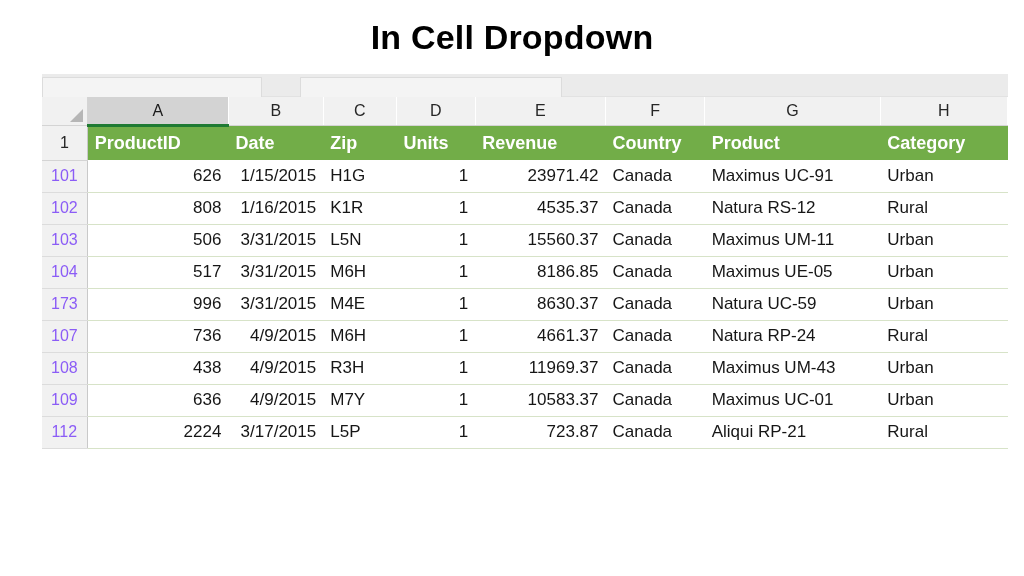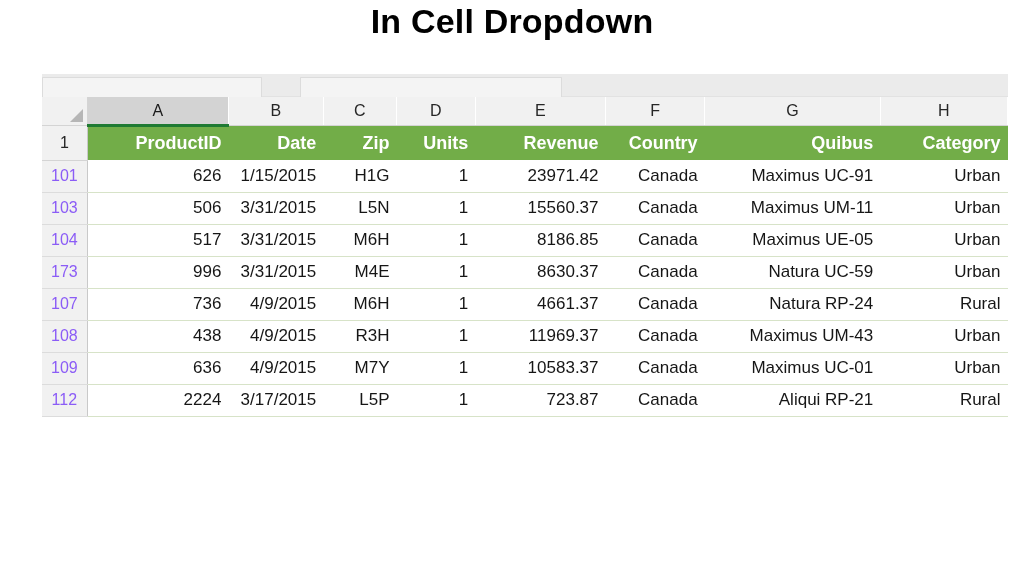--- a/index.html
+++ b/index.html
@@ -13,21 +13,21 @@
     font-family: "Liberation Sans", sans-serif;
     overflow: hidden;
   }
 
   #page-title {
     text-align: center;
     font-size: 34px;
     font-weight: bold;
     color: #000000;
     letter-spacing: 0.2px;
-    padding-top: 1px;
+    padding-top: 17px;
     height: 48px;
     line-height: 40px;
     box-sizing: border-box;
   }
 
   
   #workbook {
     position: absolute;
     left: 42px;
     top: 74px;
@@ -145,21 +145,21 @@
     background: #f1f1f1;
     color: #8b5cf6;
     font-size: 16px;
     text-align: center;
     padding: 0;
     border-right: 1px solid #c9c9c9;
     border-bottom: 1px solid #dcdcdc;
   }
 
   .num   { text-align: right; margin-left: 43px;  }
-  .txt   { text-align: right;   }
+  .txt   { text-align: left;   }
 
   
   td.sel-col { border-left: none; }
 </style>
 </head>
 <body>
 
 <div id="page-title">In Cell Dropdown</div>
 
 <div id="workbook">
@@ -198,35 +198,46 @@
     </thead>
     <tbody id="grid-body">
       <tr class="tablehead">
         <td class="gut">1</td>
         <td class="txt sel-col">ProductID</td>
         <td class="txt">Date</td>
         <td class="txt">Zip</td>
         <td class="txt">Units</td>
         <td class="txt">Revenue</td>
         <td class="txt">Country</td>
-        <td class="txt">Quibus</td>
+        <td class="txt">Product</td>
         <td class="txt">Category</td>
       </tr>
     <tr class="datarow">
           <td class="gut">101</td>
           <td class="num sel-col">626</td>
           <td class="num">1/15/2015</td>
           <td class="txt">H1G</td>
           <td class="num">1</td>
           <td class="num">23971.42</td>
           <td class="txt">Canada</td>
           <td class="txt">Maximus UC-91</td>
           <td class="txt">Urban</td>
         </tr>
         <tr class="datarow">
+          <td class="gut">102</td>
+          <td class="num sel-col">808</td>
+          <td class="num">1/16/2015</td>
+          <td class="txt">K1R</td>
+          <td class="num">1</td>
+          <td class="num">4535.37</td>
+          <td class="txt">Canada</td>
+          <td class="txt">Natura RS-12</td>
+          <td class="txt">Rural</td>
+        </tr>
+        <tr class="datarow">
           <td class="gut">103</td>
           <td class="num sel-col">506</td>
           <td class="num">3/31/2015</td>
           <td class="txt">L5N</td>
           <td class="num">1</td>
           <td class="num">15560.37</td>
           <td class="txt">Canada</td>
           <td class="txt">Maximus UM-11</td>
           <td class="txt">Urban</td>
         </tr>

